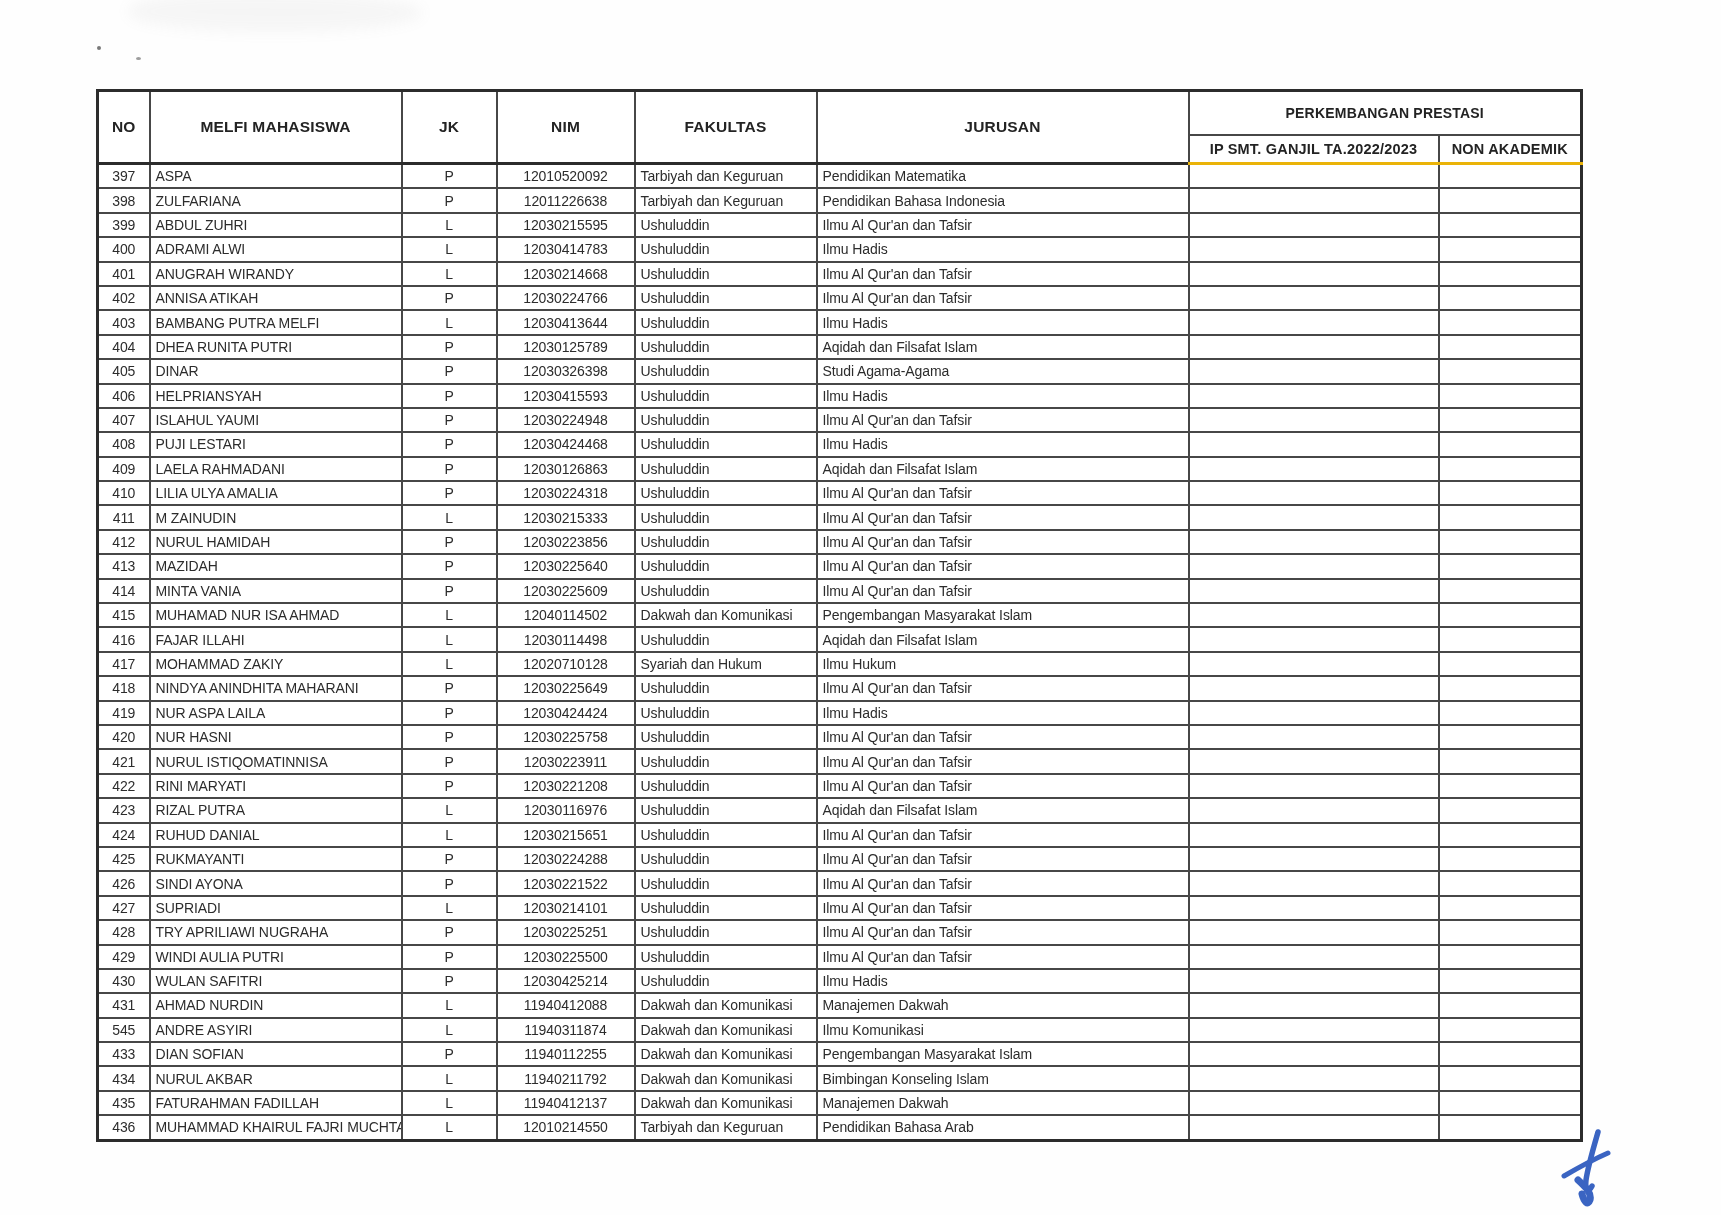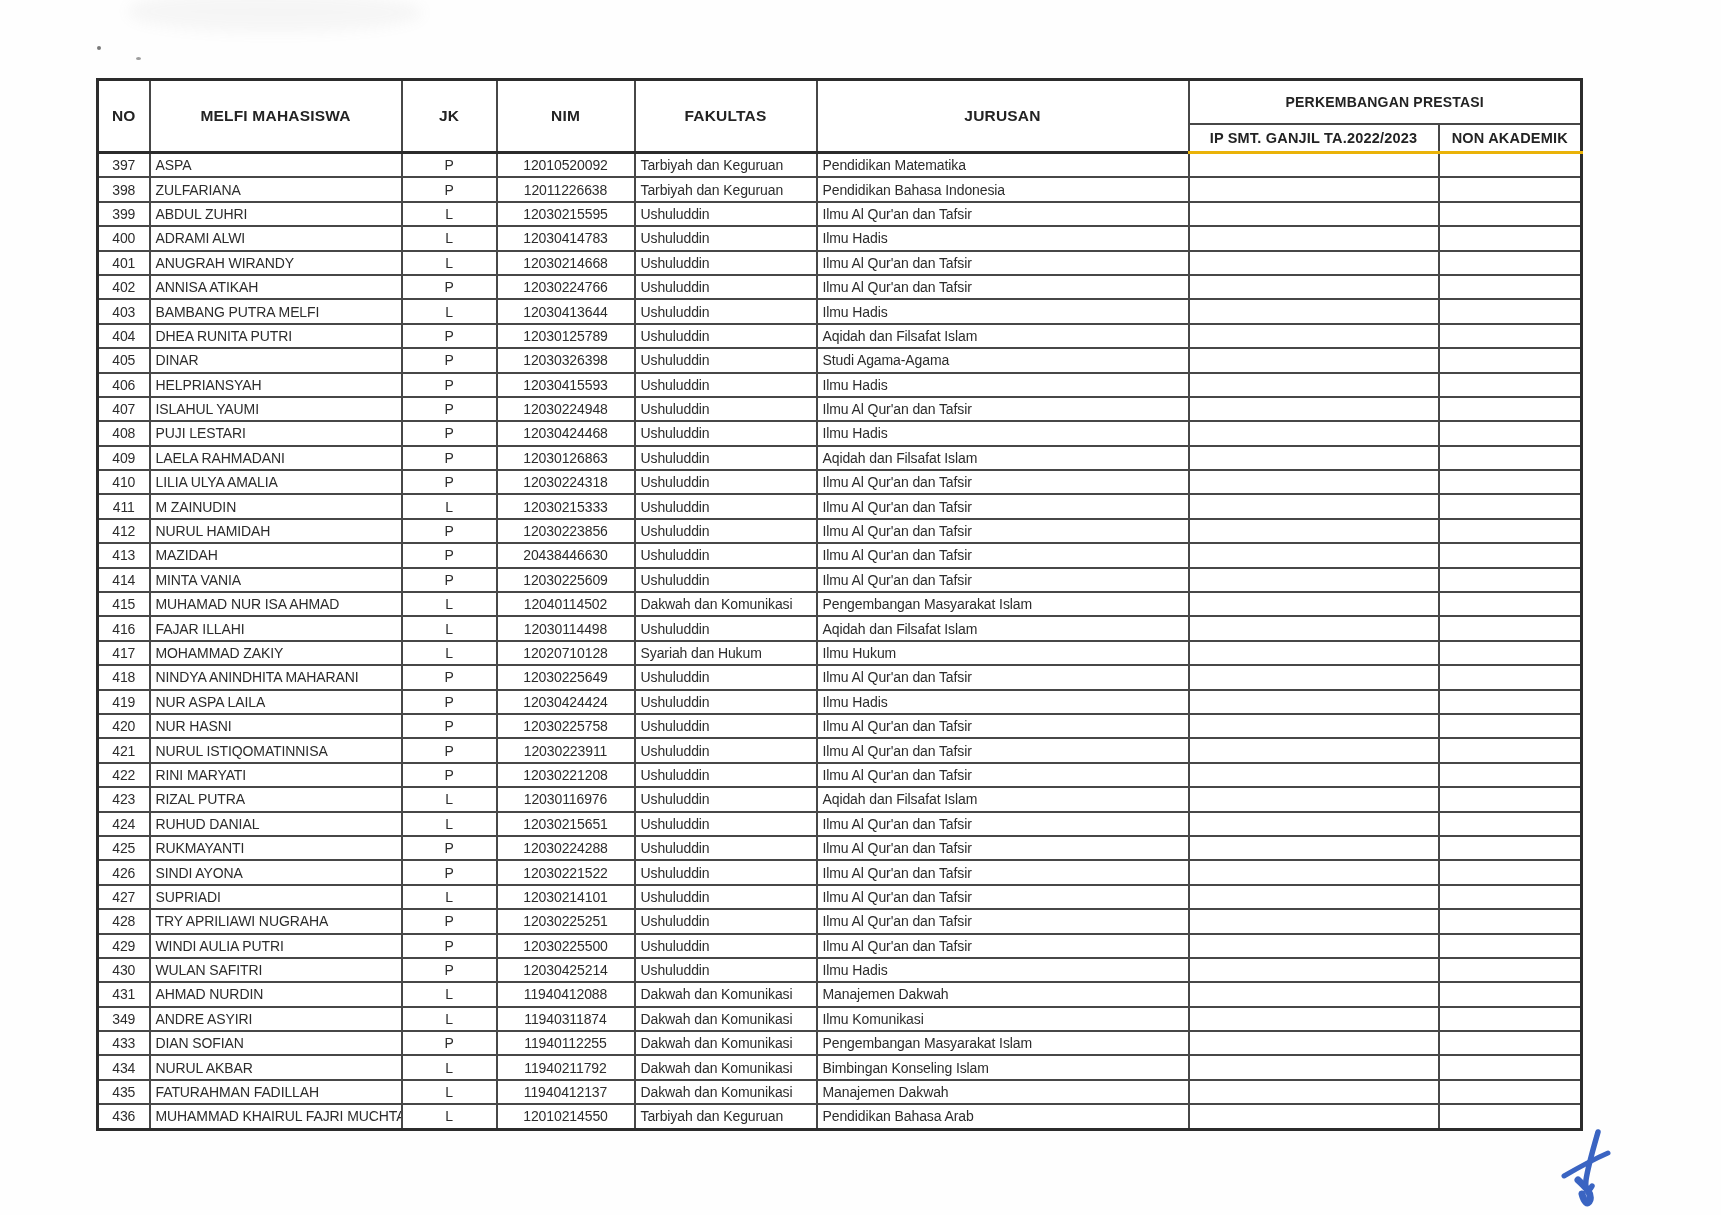--- a/index.html
+++ b/index.html
@@ -20,21 +20,21 @@
     background: #8f8f8f; opacity: 0.07;
     filter: blur(7px);
     border-radius: 45% 55% 50% 50%;
   }
   .speck { position: absolute; background: #4c4c4c; border-radius: 50%; }
   .speck-1 { left: 97px;  top: 46px; width: 4px; height: 4px; opacity: .75; }
   .speck-2 { left: 136px; top: 57px; width: 5px; height: 3px; opacity: .55; }
 
   
   table.student-table {
-    position: absolute; left: 96px; top: 78px;
+    position: absolute; left: 96px; top: 89px;
     width: 1484px;
     border-collapse: collapse;
     table-layout: fixed;
     background: #ffffff;
     border: 3px solid #2c2c2c;
   }
   .student-table th, .student-table td {
     border: 2px solid #474747;
     overflow: hidden;
     white-space: nowrap;
@@ -276,21 +276,21 @@
           <td class="c-fak">Ushuluddin</td>
           <td class="c-jur">Ilmu Al Qur'an dan Tafsir</td>
           <td class="c-ip"></td>
           <td class="c-na"></td>
         </tr>
 
         <tr>
           <td class="c-no">413</td>
           <td class="c-nama">MAZIDAH</td>
           <td class="c-jk">P</td>
-          <td class="c-nim">20438446630</td>
+          <td class="c-nim">12030225640</td>
           <td class="c-fak">Ushuluddin</td>
           <td class="c-jur">Ilmu Al Qur'an dan Tafsir</td>
           <td class="c-ip"></td>
           <td class="c-na"></td>
         </tr>
 
         <tr>
           <td class="c-no">414</td>
           <td class="c-nama">MINTA VANIA</td>
           <td class="c-jk">P</td>
@@ -482,21 +482,21 @@
           <td class="c-nama">AHMAD NURDIN</td>
           <td class="c-jk">L</td>
           <td class="c-nim">11940412088</td>
           <td class="c-fak">Dakwah dan Komunikasi</td>
           <td class="c-jur">Manajemen Dakwah</td>
           <td class="c-ip"></td>
           <td class="c-na"></td>
         </tr>
 
         <tr>
-          <td class="c-no">349</td>
+          <td class="c-no">545</td>
           <td class="c-nama">ANDRE ASYIRI</td>
           <td class="c-jk">L</td>
           <td class="c-nim">11940311874</td>
           <td class="c-fak">Dakwah dan Komunikasi</td>
           <td class="c-jur">Ilmu Komunikasi</td>
           <td class="c-ip"></td>
           <td class="c-na"></td>
         </tr>
 
         <tr>

